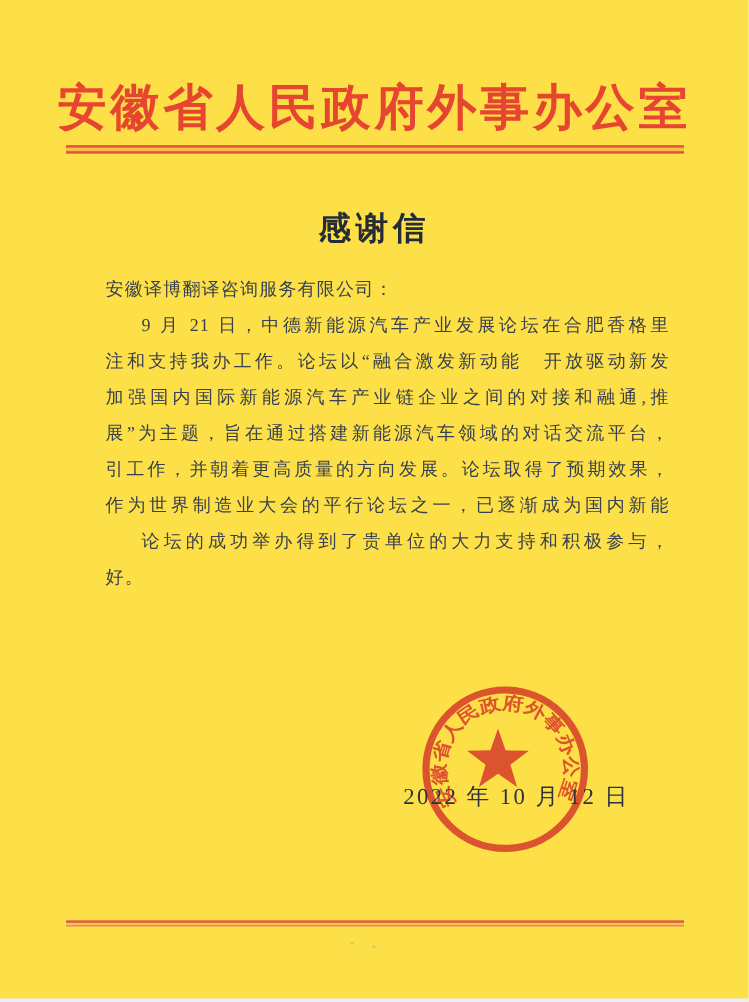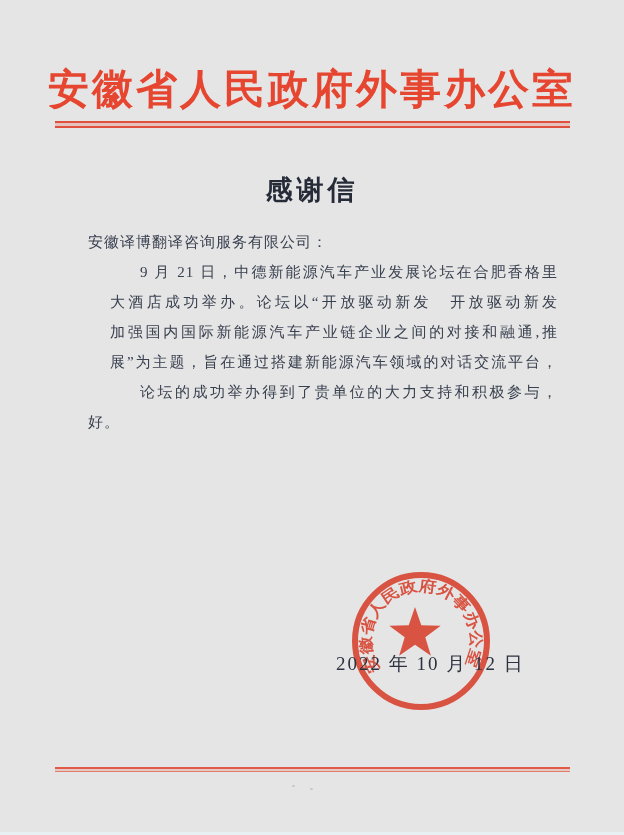--- a/index.html
+++ b/index.html
@@ -8,21 +8,21 @@
     --seal-red:#d8402c;
     --ink:#39404f;
     --title-ink:#262b38;
   }
   *{margin:0;padding:0;box-sizing:border-box;}
   html,body{background:#ffffff;}
   body{
     width:624px;height:835px;position:relative;overflow:hidden;
     font-family:"Liberation Serif","DejaVu Serif",serif;
   }
-  .page{position:absolute;inset:0;background:#e5e5e5;}
+  .page{position:absolute;inset:0;background:#fde047;}
 
   .org-title{
     position:absolute;top:64px;left:0;width:624px;
     text-align:center;color:var(--red);
     font-size:41px;font-weight:bold;letter-spacing:3px;
     line-height:1.25;white-space:nowrap;
   }
   .rule{position:absolute;left:55px;width:515px;}
   .rule-top{
     top:121px;height:7px;
@@ -41,21 +41,21 @@
     position:absolute;top:172px;left:0;width:624px;
     text-align:center;color:var(--title-ink);
     font-size:27px;font-weight:bold;letter-spacing:4px;
   }
 
   .body-block{
     position:absolute;top:227px;left:88px;width:470px;
     color:var(--ink);font-size:15px;letter-spacing:1px;
   }
   .line{height:30px;line-height:30px;white-space:nowrap;}
-  .line.fill{white-space:normal;text-align:justify;text-align-last:justify;margin-left:22px;}
+  .line.fill{white-space:normal;text-align:justify;text-align-last:justify;}
   .line.indent{text-indent:2em;}
 
   .seal{
     position:absolute;left:346px;top:568px;width:150px;height:150px;
     opacity:0.88;pointer-events:none;
   }
   .date-line{
     position:absolute;top:651px;left:336px;
     color:#2c3240;font-size:19px;letter-spacing:2px;white-space:nowrap;
     z-index:3;
@@ -75,23 +75,25 @@
 
   <div class="org-title">安徽省人民政府外事办公室</div>
 
   <div class="rule rule-top"></div>
 
   <div class="letter-title">感谢信</div>
 
   <div class="body-block">
     <div class="line">安徽译博翻译咨询服务有限公司：</div>
     <div class="line fill indent">9 月 21 日，中德新能源汽车产业发展论坛在合肥香格里</div>
-    <div class="line fill">大酒店成功举办。论坛以“开放驱动新发　开放驱动新发</div>
+    <div class="line fill">注和支持我办工作。论坛以“融合激发新动能　开放驱动新发</div>
     <div class="line fill">加强国内国际新能源汽车产业链企业之间的对接和融通,推</div>
     <div class="line fill">展”为主题，旨在通过搭建新能源汽车领域的对话交流平台，</div>
+    <div class="line fill">引工作，并朝着更高质量的方向发展。论坛取得了预期效果，</div>
+    <div class="line fill">作为世界制造业大会的平行论坛之一，已逐渐成为国内新能</div>
     <div class="line fill indent">论坛的成功举办得到了贵单位的大力支持和积极参与，</div>
     <div class="line">好。</div>
   </div>
 
   <svg class="seal" viewBox="0 0 150 150" xmlns="http://www.w3.org/2000/svg">
     <circle cx="75" cy="73" r="66" fill="none" stroke="#d8402c" stroke-width="6"></circle>
     <polygon fill="#d8402c" points="69,39 75.3,57.3 94.7,57.7 79.3,69.3 84.9,87.8 69,76.8 53.1,87.8 58.7,69.3 43.3,57.7 62.7,57.3"></polygon>
     <defs>
       <path id="sealArc" d="M 34 101.7 A 50 50 0 1 1 116 101.7" fill="none"></path>
     </defs>

